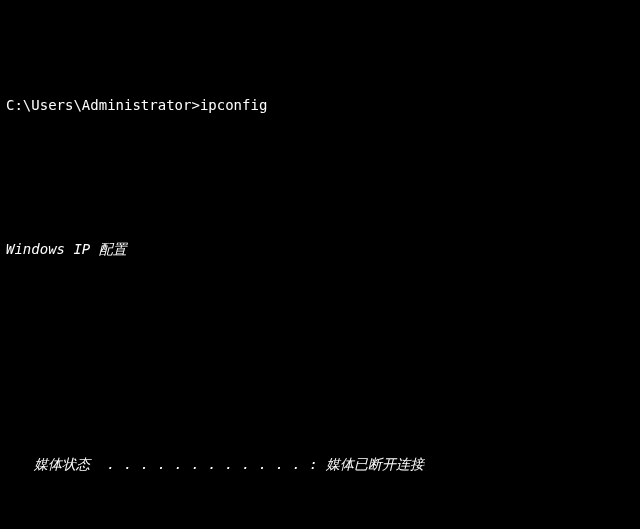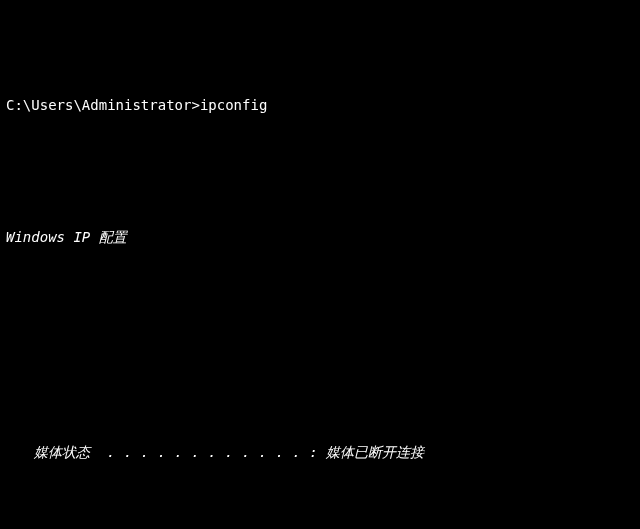--- a/index.html
+++ b/index.html
@@ -8,21 +8,21 @@
       color: #fff;
       font-family: "NSimSun", "SimSun", "Consolas", monospace;
       font-size: 14px;
       line-height: 1.6;
       width: 640px;
       height: 529px;
       padding: 4px 6px;
       overflow: hidden;
       white-space: pre;
     }
-    .prompt-line { margin-bottom: 2px; }
+    .prompt-line { margin-bottom: 14px; }
     .section { margin-top: 18px; font-style: italic; }
     .section-header { margin-bottom: 2px; }
     .indent { padding-left: 28px; }
     .field { display: flex; }
     .field-label { display: inline-block; }
     .field-value { display: inline-block; }
   </style>
 </head>
 <body>
 

